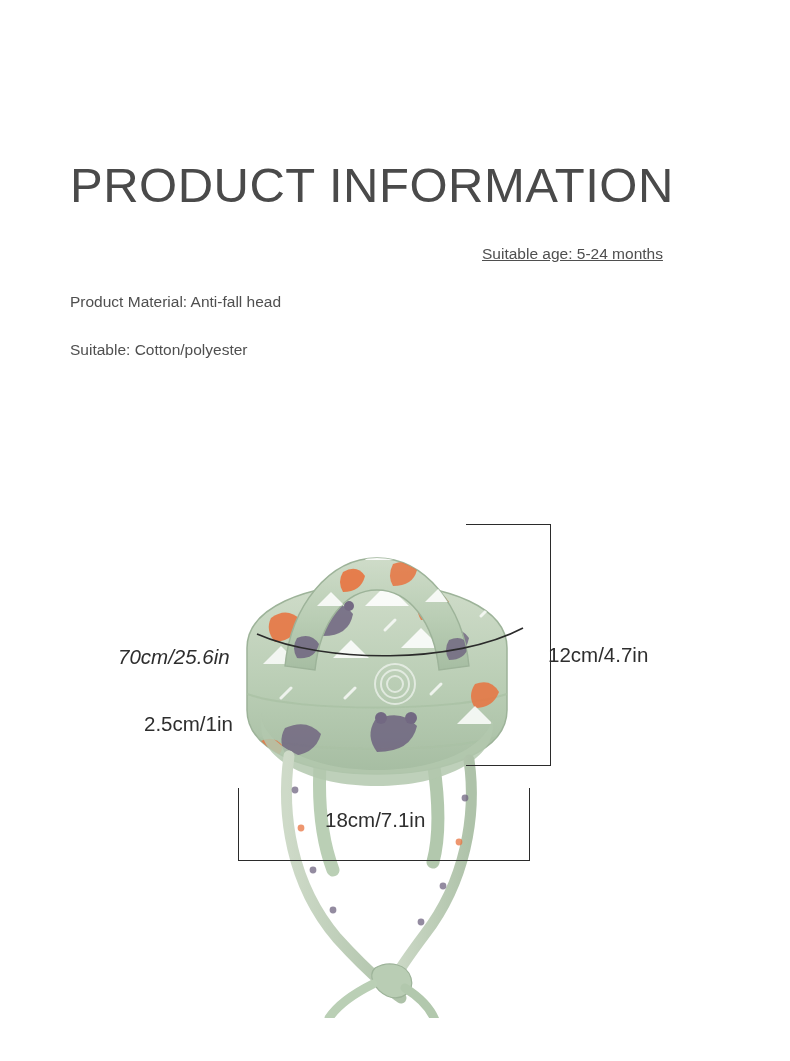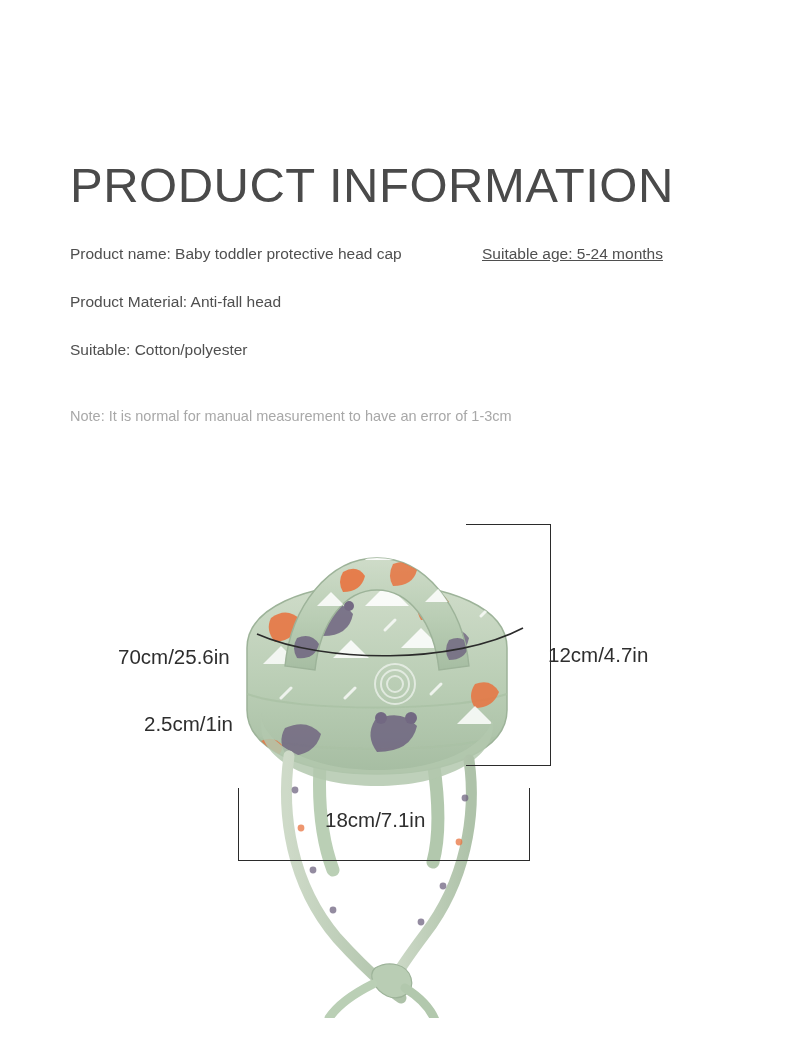--- a/index.html
+++ b/index.html
@@ -92,21 +92,21 @@
     border-right-width: 1.4px;
   }
 
   .dim-label {
     position: absolute;
     font-size: 20.5px;
     color: #2e2e2e;
     white-space: nowrap;
   }
   .dim-12 { left: 548px; top: 173px; }
-  .dim-70 { left: 118px; top: 175px; }
+  .dim-70 { left: 118px; top: 175px; font-style: italic; }
   .dim-25 { left: 144px; top: 242px; }
   .dim-18 { left: 325px; top: 338px; }
 
   
   .arc {
     position: absolute;
     left: 255px;
     top: 150px;
     width: 270px;
     height: 46px;
@@ -118,26 +118,24 @@
     top: 28px;
   }
 </style>
 </head>
 <body>
 
 <div class="page">
 
   <h1 class="title">PRODUCT INFORMATION</h1>
 
-  <div class="spec-row r1">Product name: Baby toddler protective head cap</div>
   <div class="spec-row r1b">Suitable age: 5-24 months</div>
   <div class="spec-row r2">Product Material: Anti-fall head</div>
   <div class="spec-row r3">Suitable: Cotton/polyester</div>
 
-  <div class="note">Note: It is normal for manual measurement to have an error of 1-3cm</div>
 
   <div class="figure">
 
     <svg class="hat-svg" width="330" height="520" viewBox="0 0 330 520">
       <defs>
         <linearGradient id="gmain" x1="0" y1="0" x2="0" y2="1">
           <stop offset="0%" stop-color="#cfdcc9"></stop>
           <stop offset="55%" stop-color="#b9cdb4"></stop>
           <stop offset="100%" stop-color="#a6bda2"></stop>
         </linearGradient>

